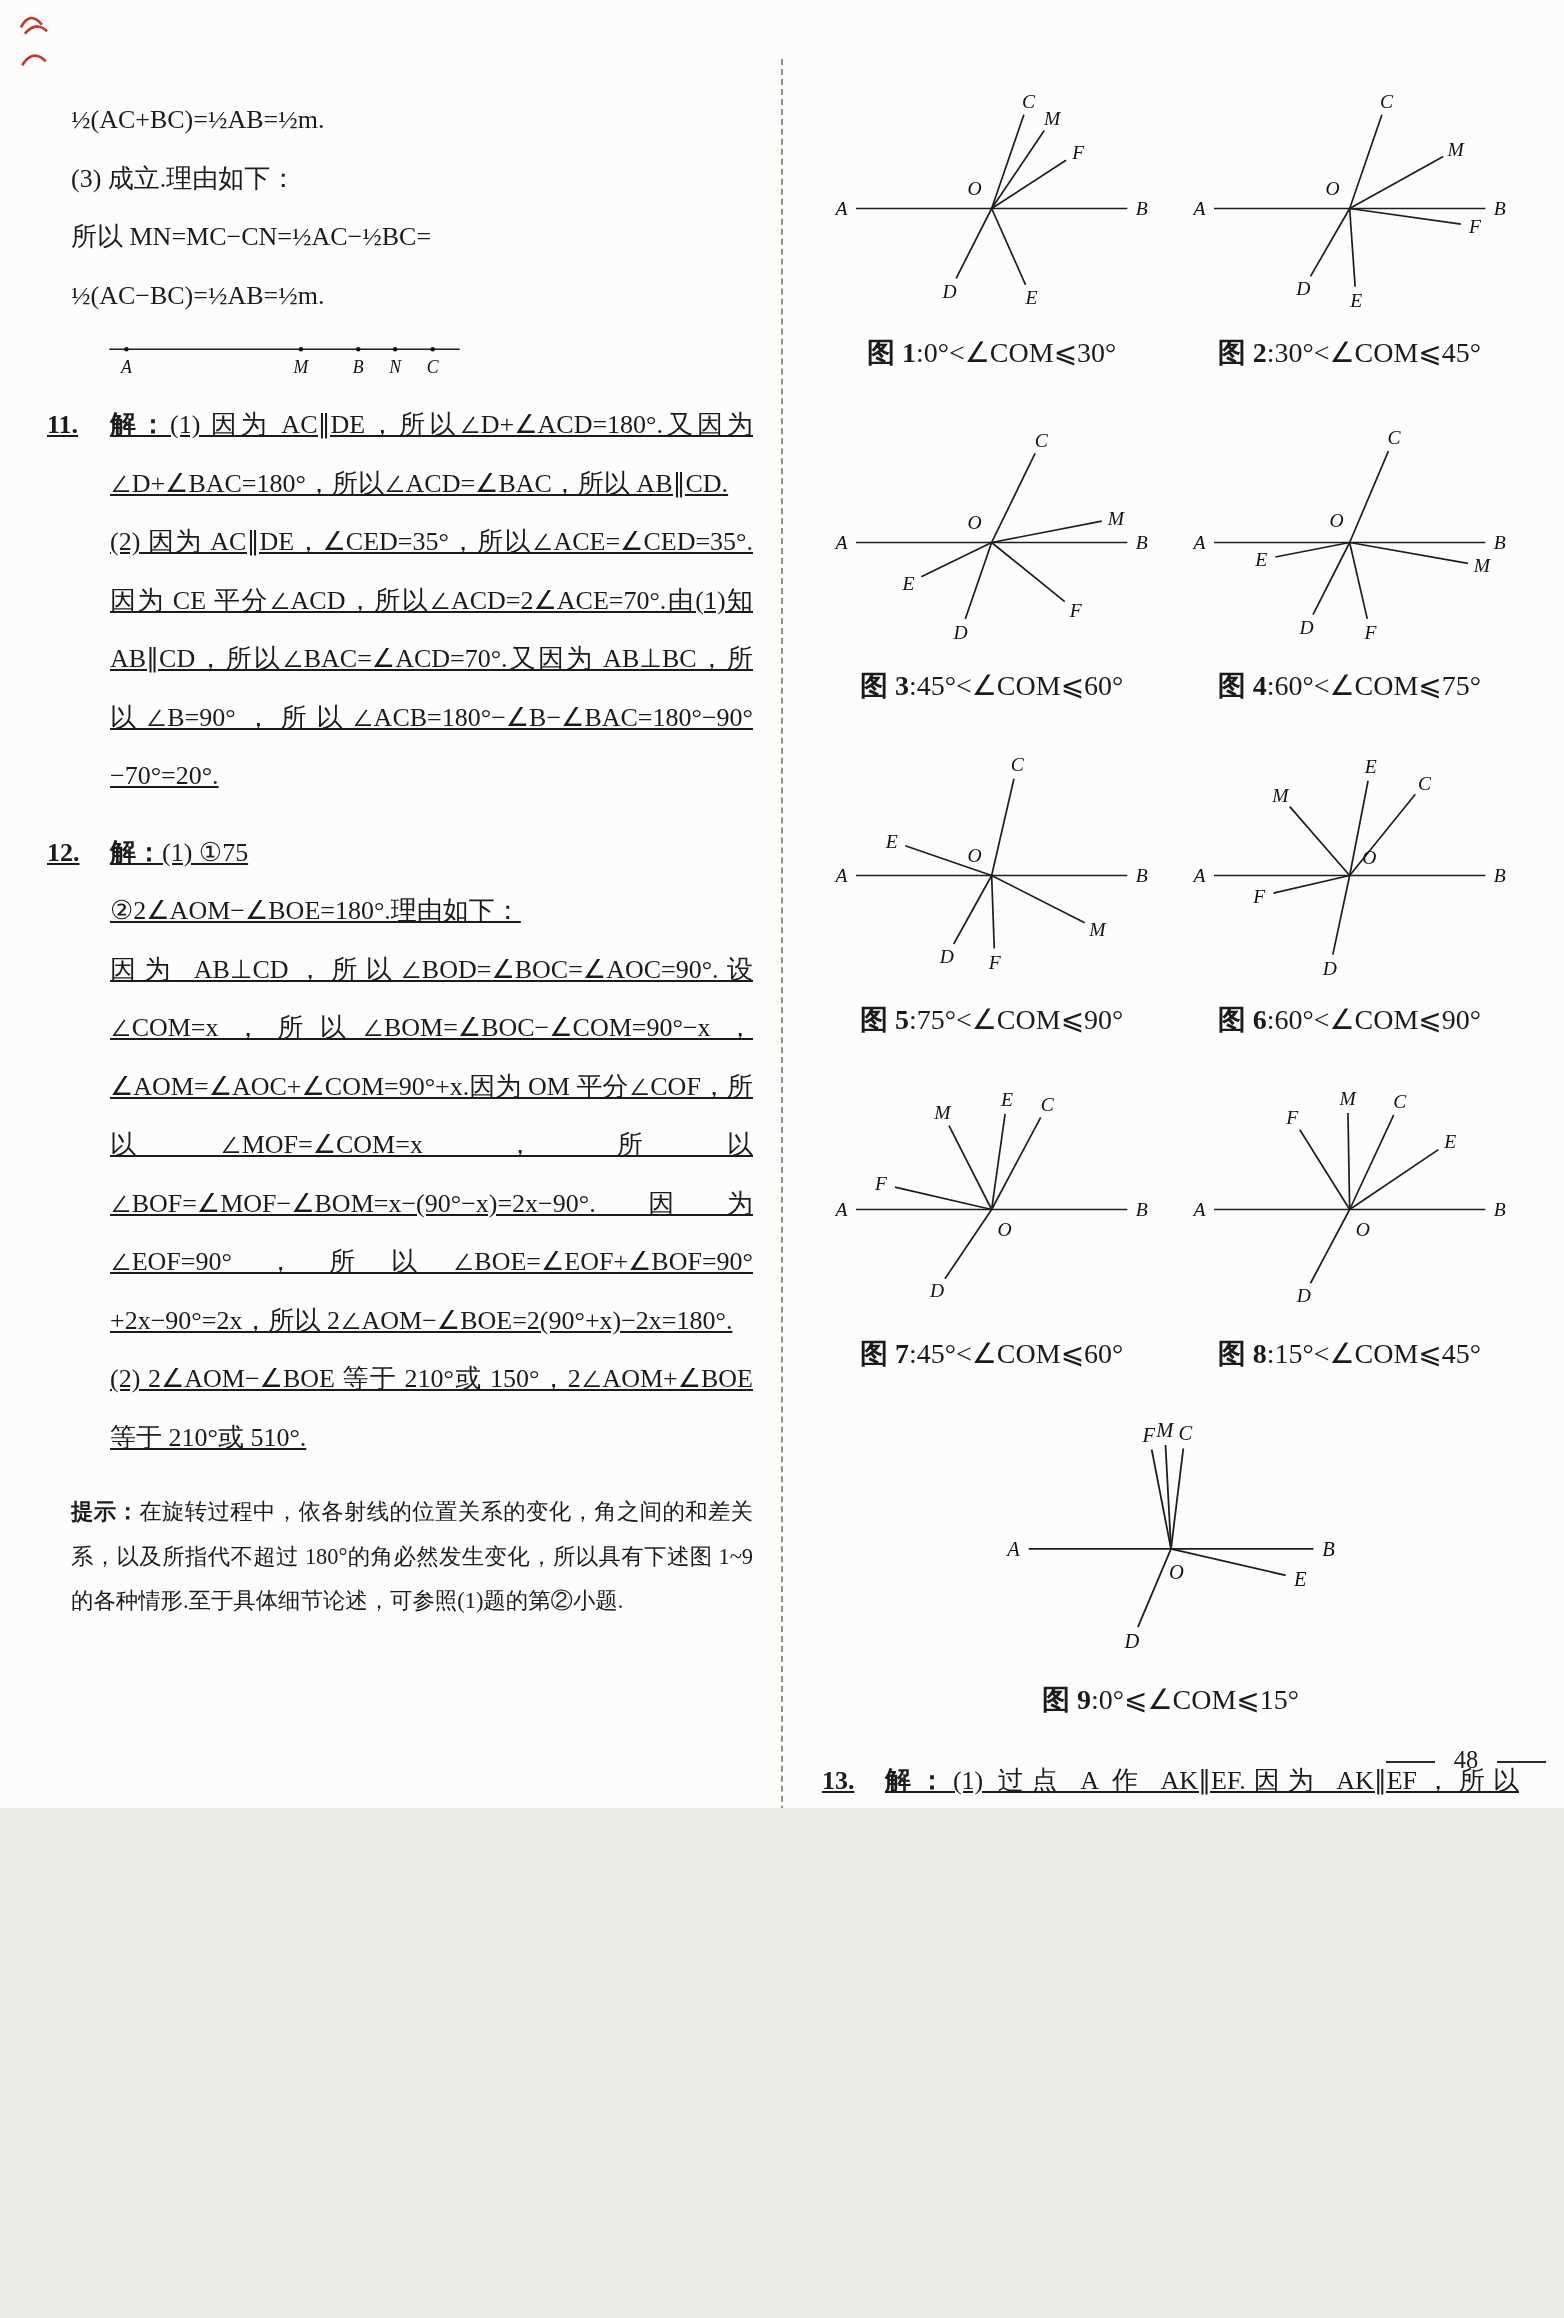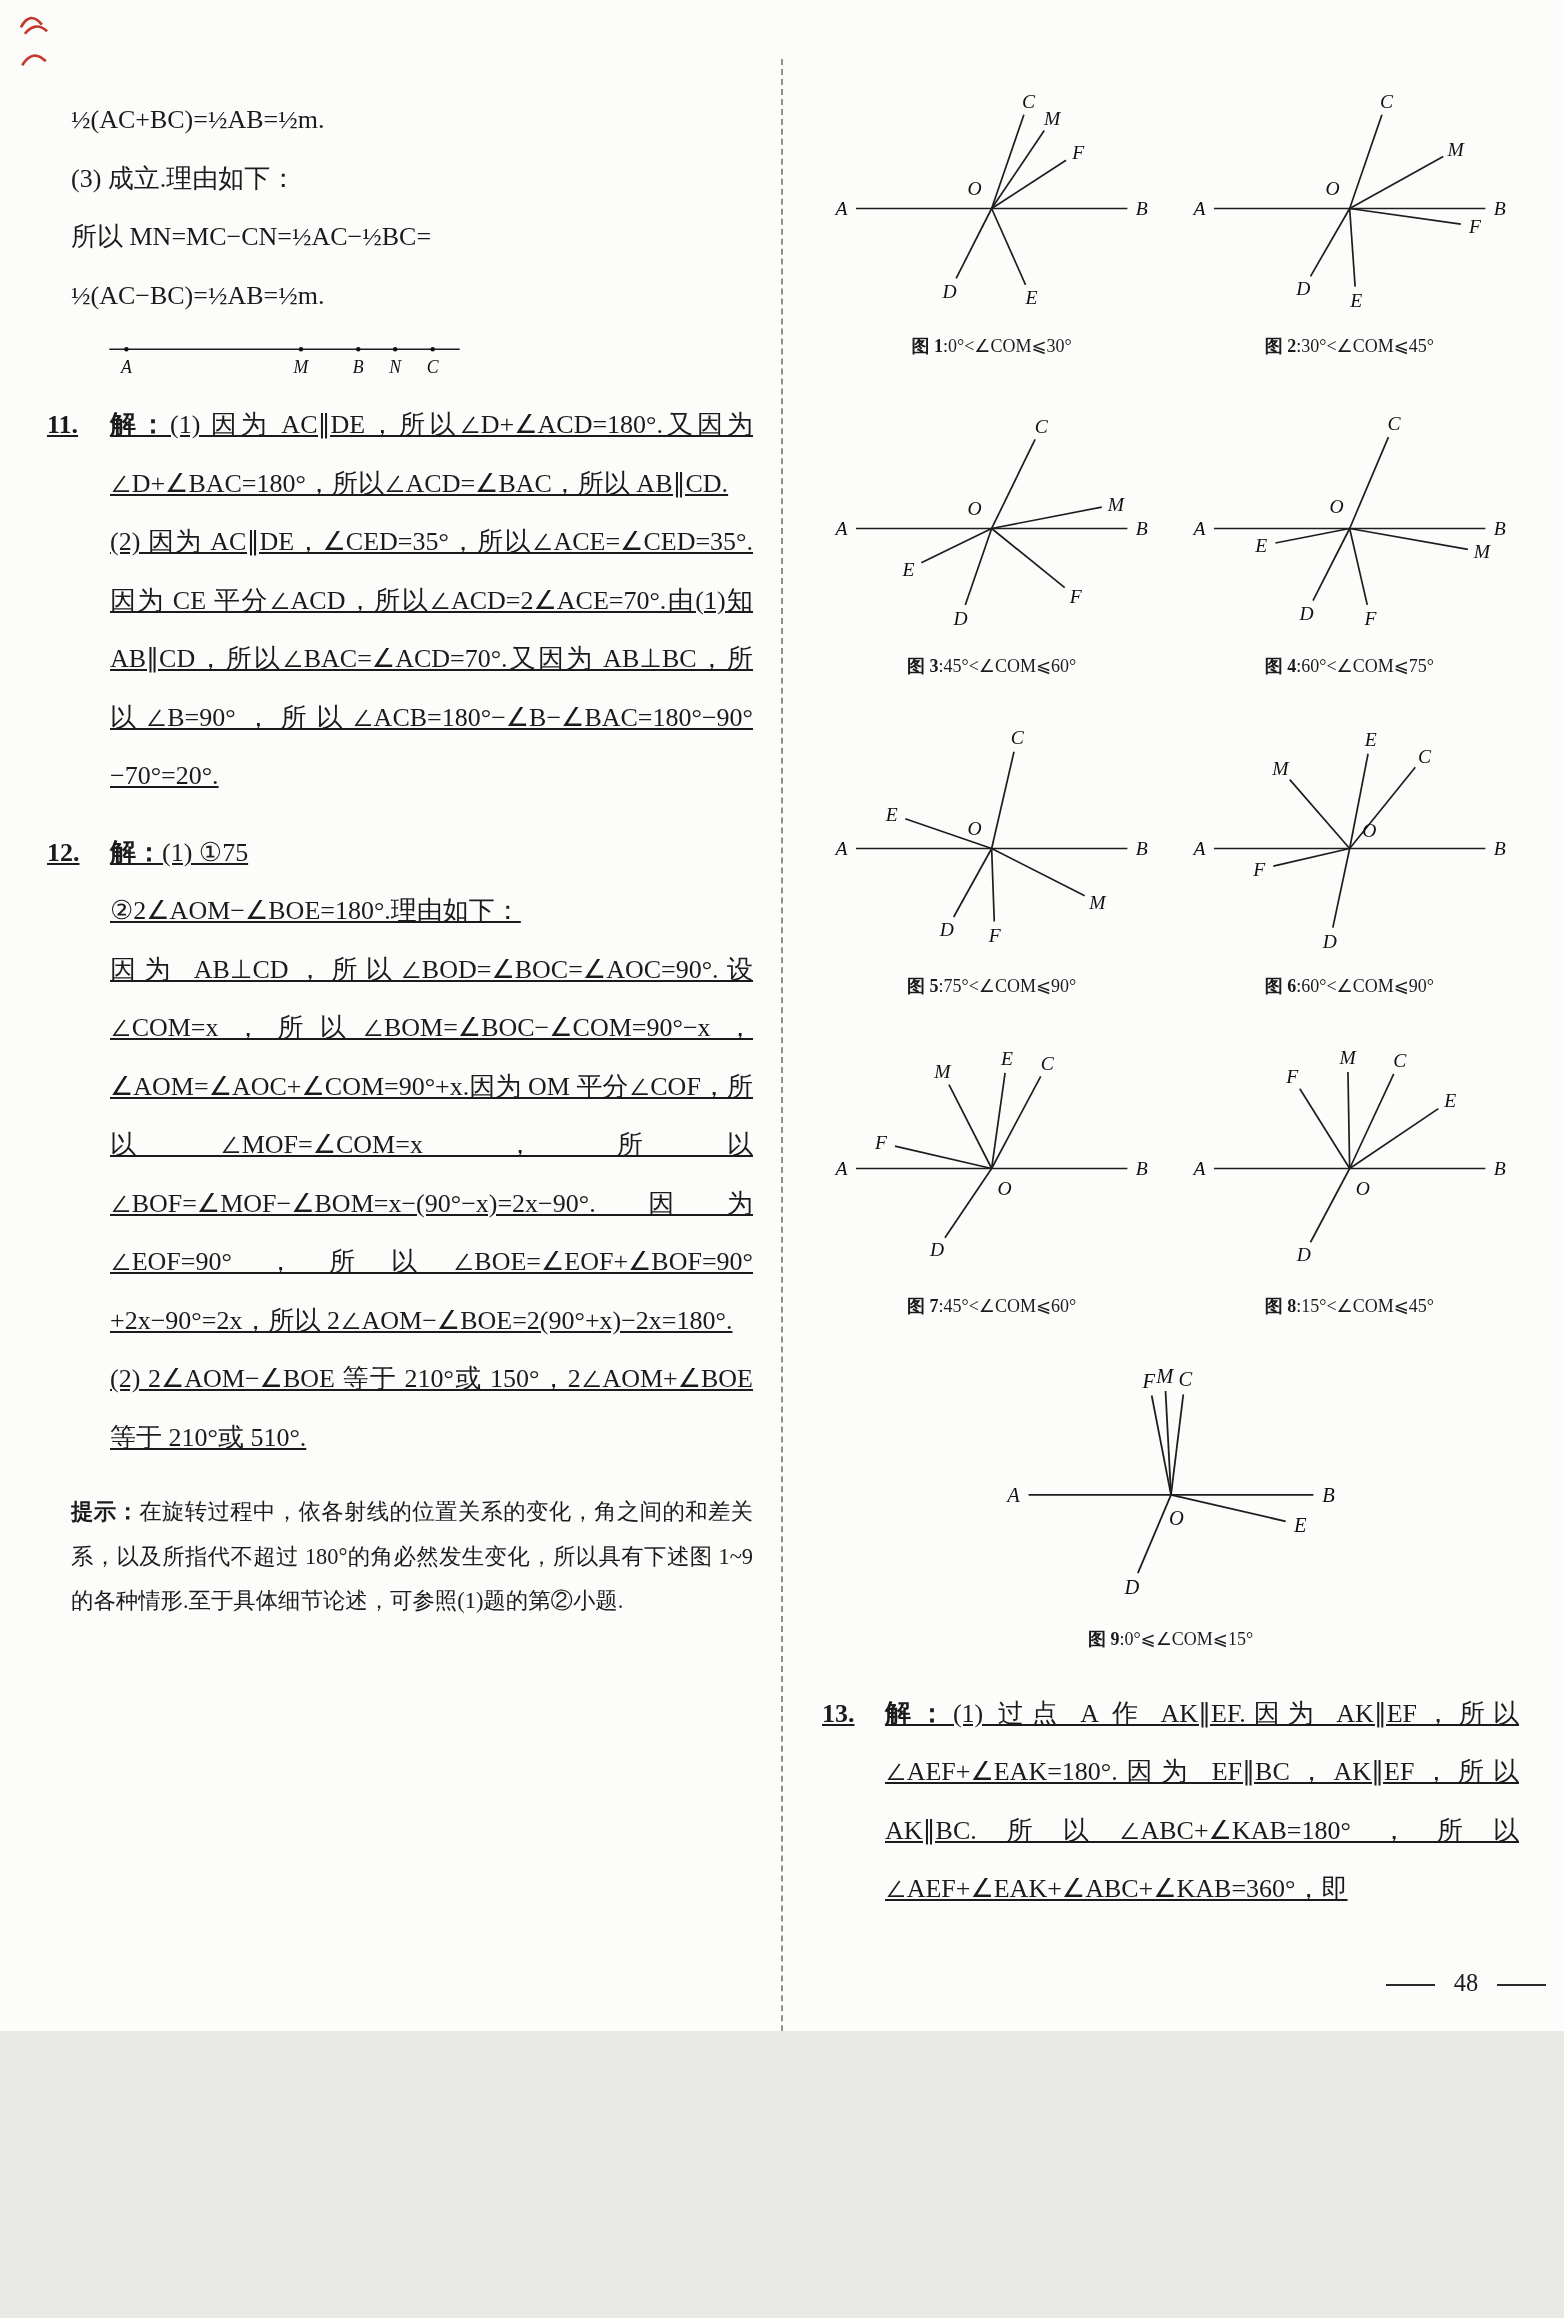--- a/index.html
+++ b/index.html
@@ -1,18 +1,18 @@
 <!DOCTYPE html>
 <html style="font-size:10.5px"><head>
 <meta charset="utf-8">
 <style>
   * { box-sizing: border-box; }
   html,body { margin:0; padding:0; background:#e9e9e6; }
   .page {
-    position:relative; width:1564px; height:2031px;
+    position:relative; width:1564px; height:1808px;
     background:#fcfcfa; color:#1b1b1b;
     font-family:"Liberation Serif", serif;
     overflow:hidden;
   }
   .divider {
     position:absolute; left:781px; top:59px; height:2122px;
     border-left:2px dashed #8f8f8c;
   }
   .leftcol {
     position:absolute; left:47px; top:91px; width:706px;
@@ -32,21 +32,21 @@
   .nlsvg { width:369px; display:block; margin:10.5px 0 2.6px 53px; }
   .nlsvg .ray { stroke-width:2.2; }
   .nllabel { font-family:"Liberation Serif",serif; font-style:italic; font-size:27px; fill:#111; }
   .figgrid {
     display:grid; grid-template-columns:1fr 1fr;
     column-gap:18.4px; row-gap:40px;
   }
   .figcell { text-align:center; }
   .figcell svg { width:100%; height:auto; display:block; }
   .fig9 { grid-column:1 / 3; width:356px; justify-self:center; }
-  .figcap { font-size:18px; line-height:1.35; margin-top:0; }
+  .figcap { font-size:28px; line-height:1.35; margin-top:0; }
   .ray { stroke:#1d1d1d; stroke-width:1.3; fill:none; }
   .raylabel { font-family:"Liberation Serif",serif; font-style:italic; font-size:15px; fill:#111; }
   .hint { margin-top:22.4px; font-size:22.4px; line-height:2.0; text-align:justify; padding-left:24px; }
   .mt-lg { margin-top:34px; }
   .pagenum {
     position:absolute; bottom:34px; left:0; width:100%;
     text-align:right; font-size:24.4px;
   }
   .pagenum .rule {
     display:inline-block; width:49px; border-top:2px solid #2a2a2a;

